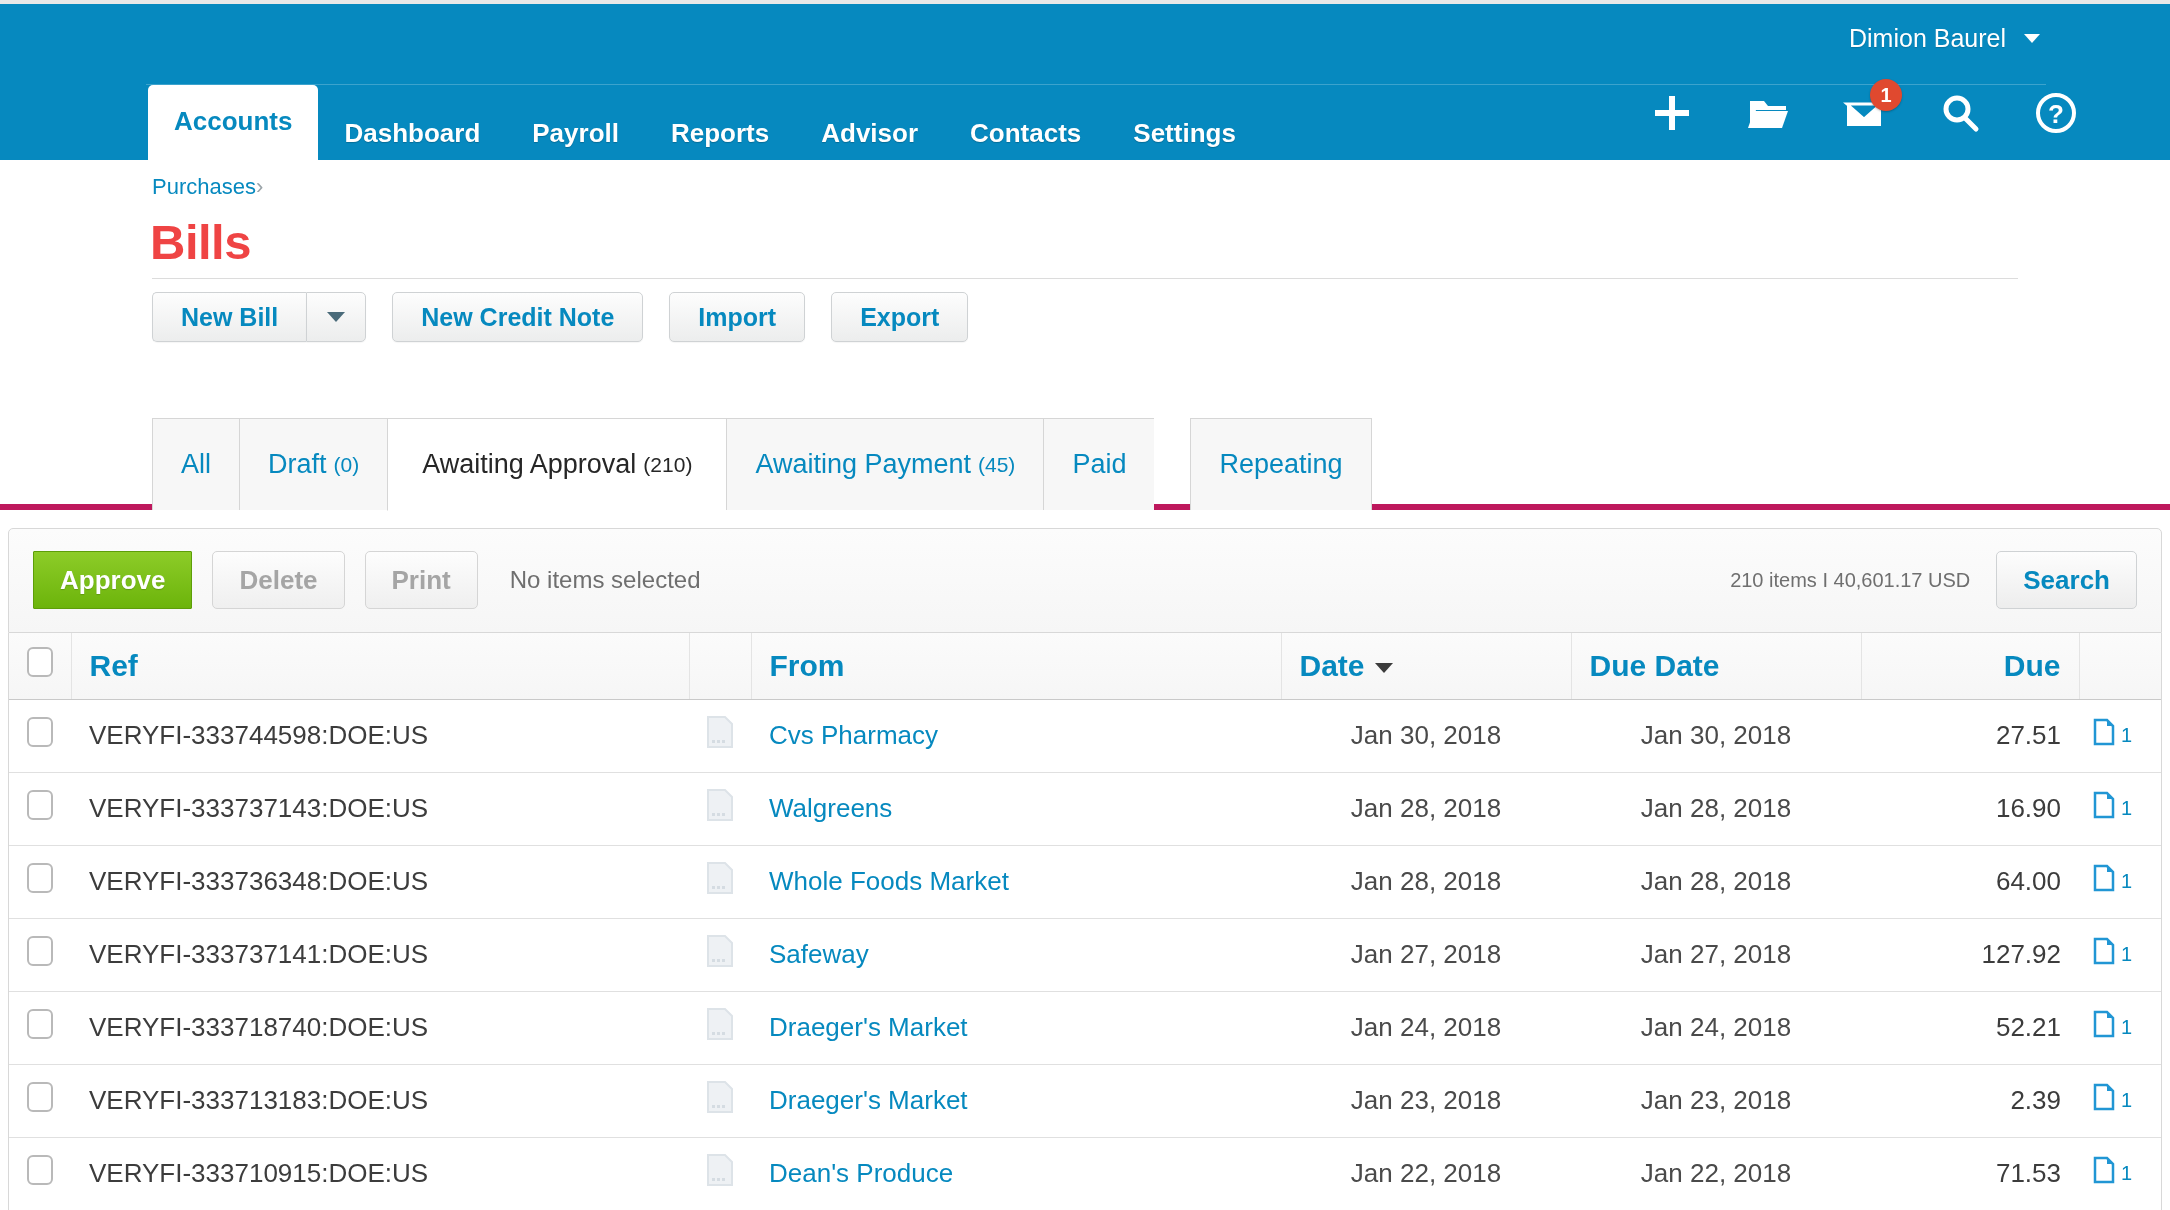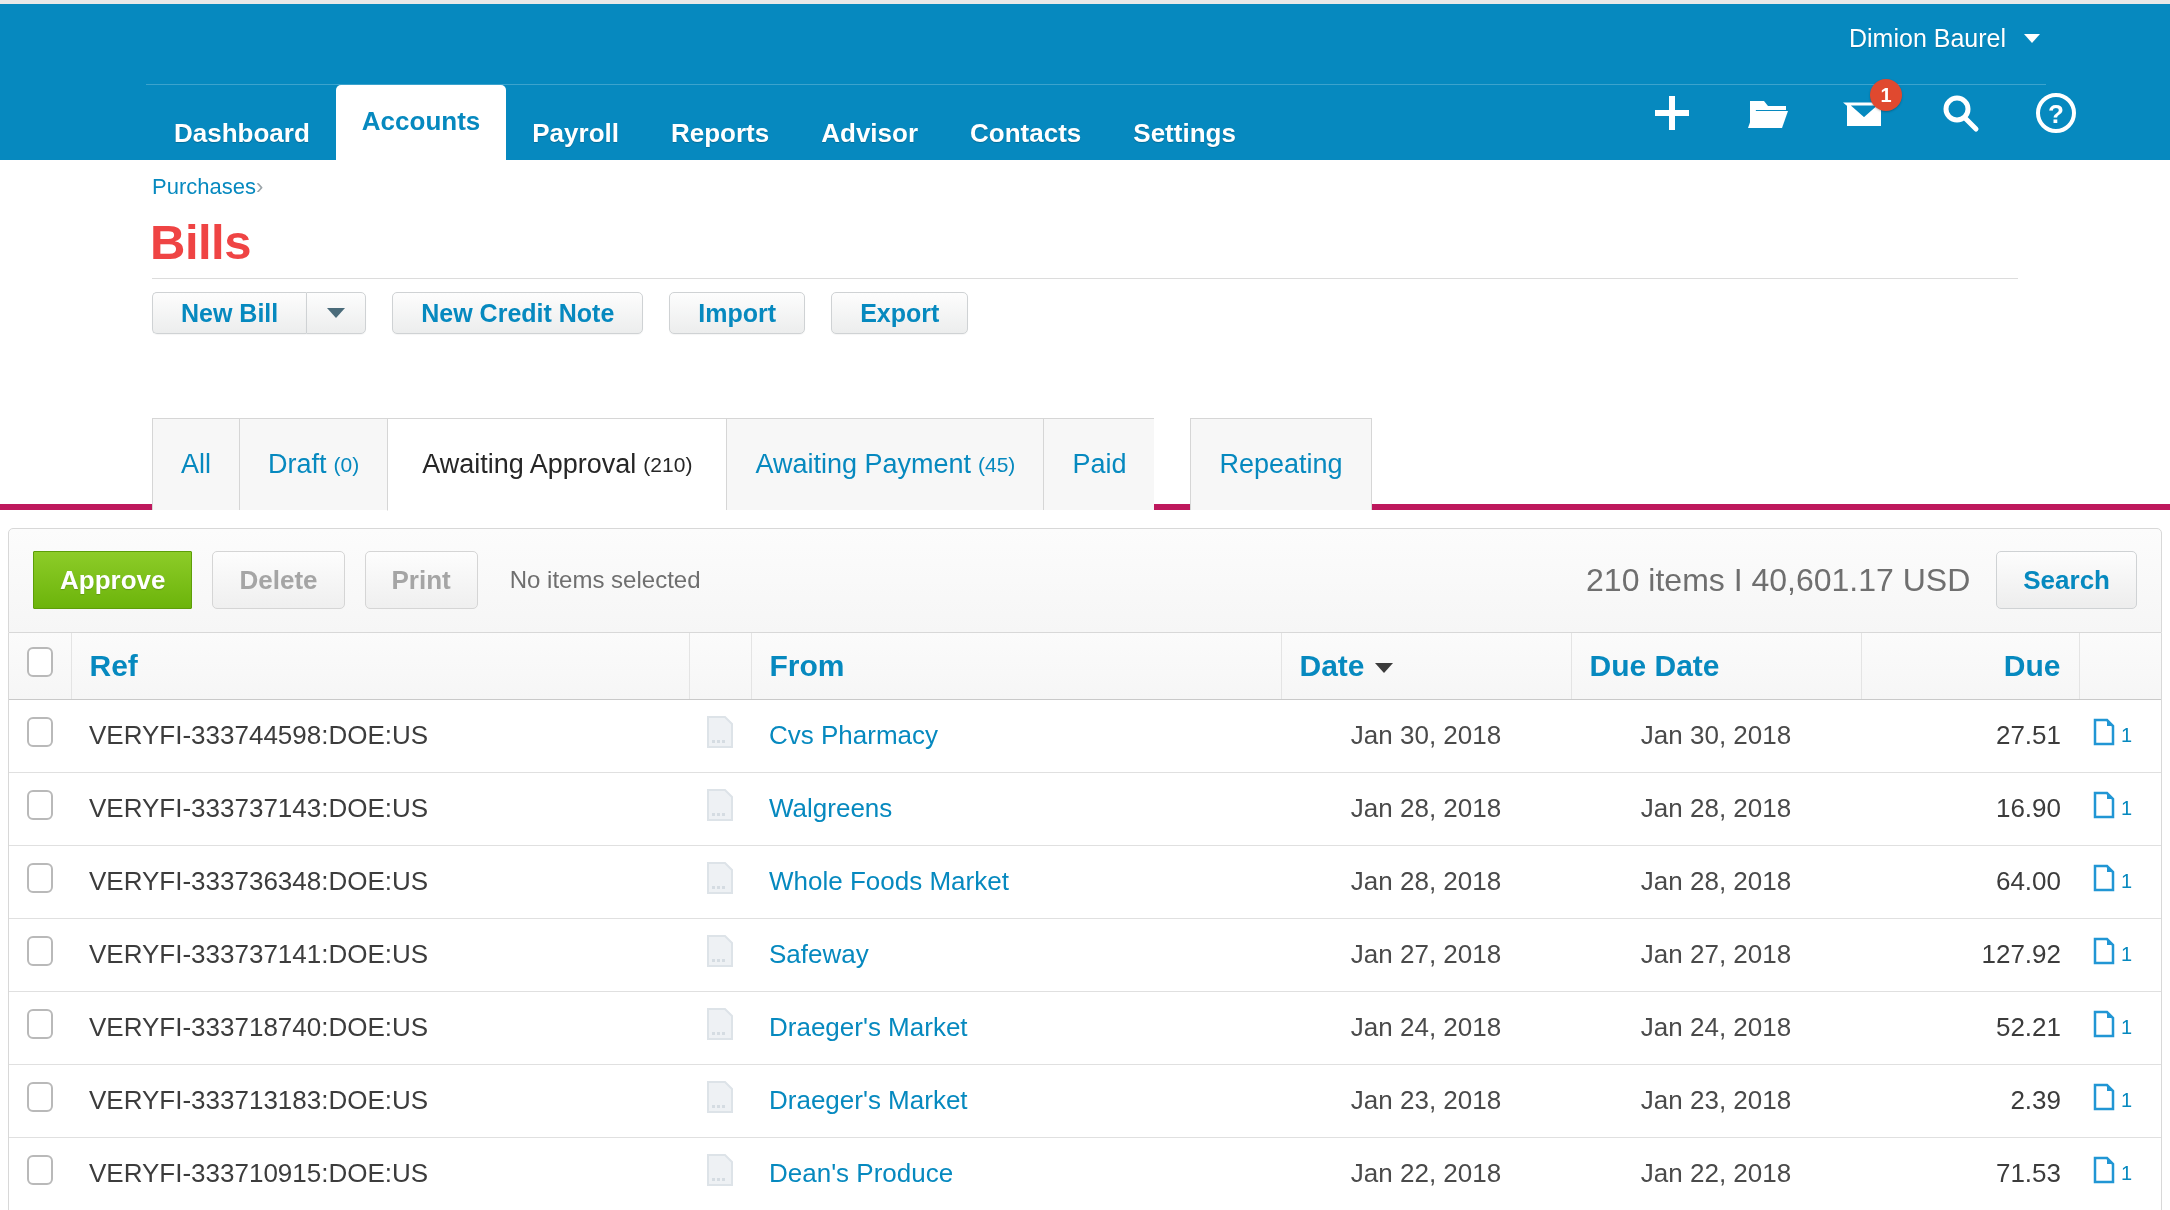--- a/index.html
+++ b/index.html
@@ -105,21 +105,21 @@
     position: absolute; left: 152px; top: 118px;
     width: 1866px; height: 1px; background: #dcdcdc;
   }
 
   
   .actions {
     position: absolute; left: 152px; top: 292px;
     display: flex; align-items: center; gap: 26px;
   }
   .btn {
-    height: 42px; padding: 0 28px;
+    height: 50px; padding: 0 28px;
     display: flex; align-items: center; justify-content: center;
     background: linear-gradient(#fdfdfd, #eceded);
     border: 1px solid #cfd2d4; border-radius: 5px;
     color: #0689bf; font-size: 25px; font-weight: bold;
     white-space: nowrap; cursor: pointer;
     box-shadow: 0 1px 1px rgba(0,0,0,0.04);
   }
   .split { display: flex; }
   .split .btn:first-child { border-radius: 5px 0 0 5px; border-right: none; }
   .split .btn.caret-btn {
@@ -195,21 +195,21 @@
     color: #a5a5a5; font-size: 26px; font-weight: bold;
     cursor: default;
   }
   .tb-status {
     font-size: 24px; color: #6f6f6f; margin-left: 12px; white-space: nowrap;
   }
   .tb-right {
     position: absolute; right: 24px; top: 22px;
     display: flex; align-items: center; gap: 26px;
   }
-  .tb-count { font-size: 32px; color: #6f6f6f; white-space: nowrap; }
+  .tb-count { font-size: 20px; color: #6f6f6f; white-space: nowrap; }
   .btn-search {
     height: 58px; padding: 0 26px;
     display: flex; align-items: center; justify-content: center;
     background: linear-gradient(#fdfdfd, #ededed);
     border: 1px solid #cfd2d4; border-radius: 5px;
     color: #0689bf; font-size: 26px; font-weight: bold;
     cursor: pointer;
   }
 
   
@@ -280,22 +280,22 @@
     <div class="user-menu">
       <span>Dimion Baurel</span>
       <span class="caret-down"></span>
     </div>
   </div>
 
   <div class="navline"></div>
 
   <div class="nav-row">
     <div class="nav-tabs">
+      <div class="nav-tab active">Accounts</div>
       <div class="nav-tab">Dashboard</div>
-      <div class="nav-tab active">Accounts</div>
       <div class="nav-tab">Payroll</div>
       <div class="nav-tab">Reports</div>
       <div class="nav-tab">Advisor</div>
       <div class="nav-tab">Contacts</div>
       <div class="nav-tab">Settings</div>
     </div>
 
     <div class="nav-icons">
       <span class="nav-icon">
         <svg width="44" height="44" viewBox="0 0 44 44">

